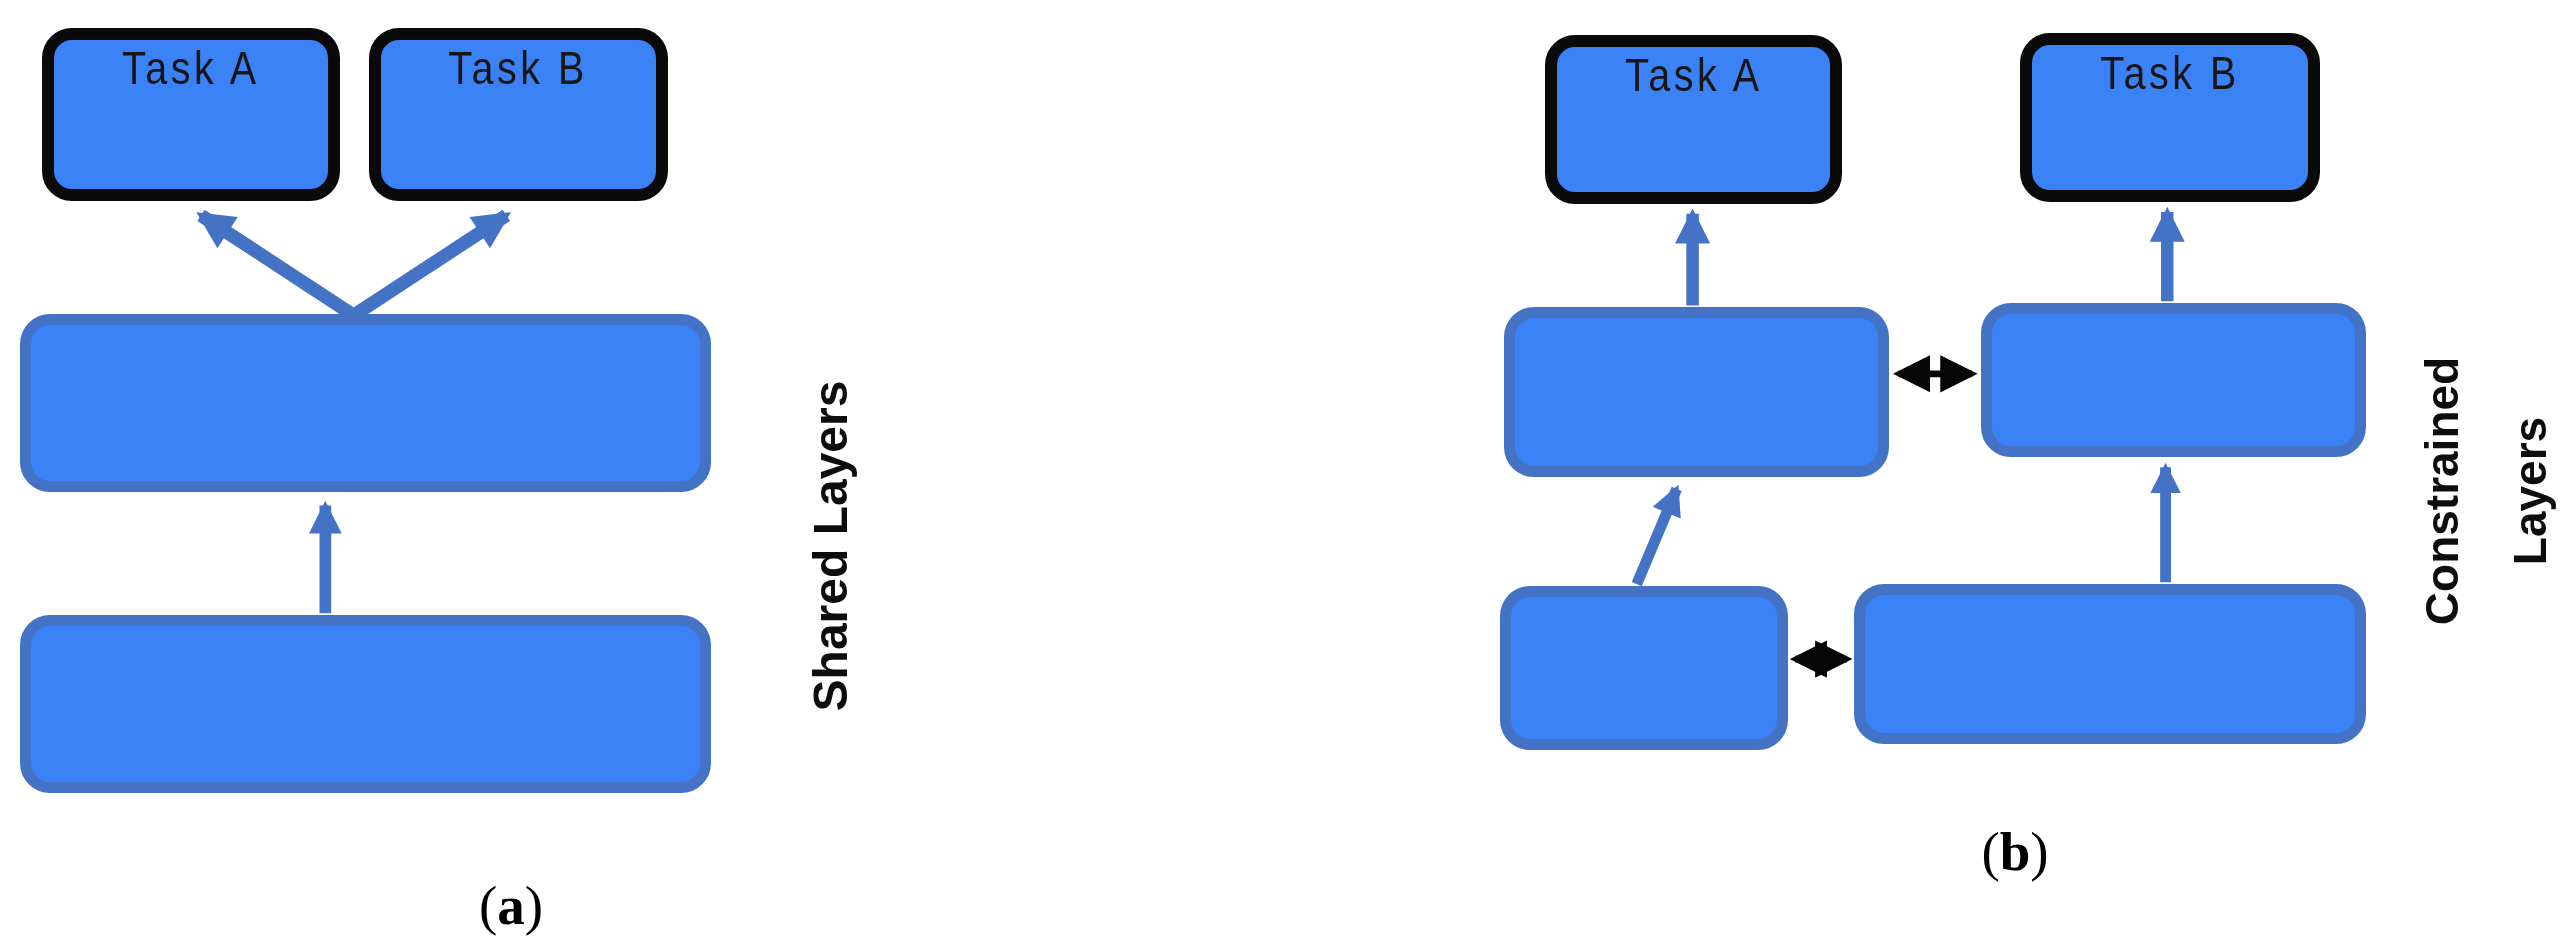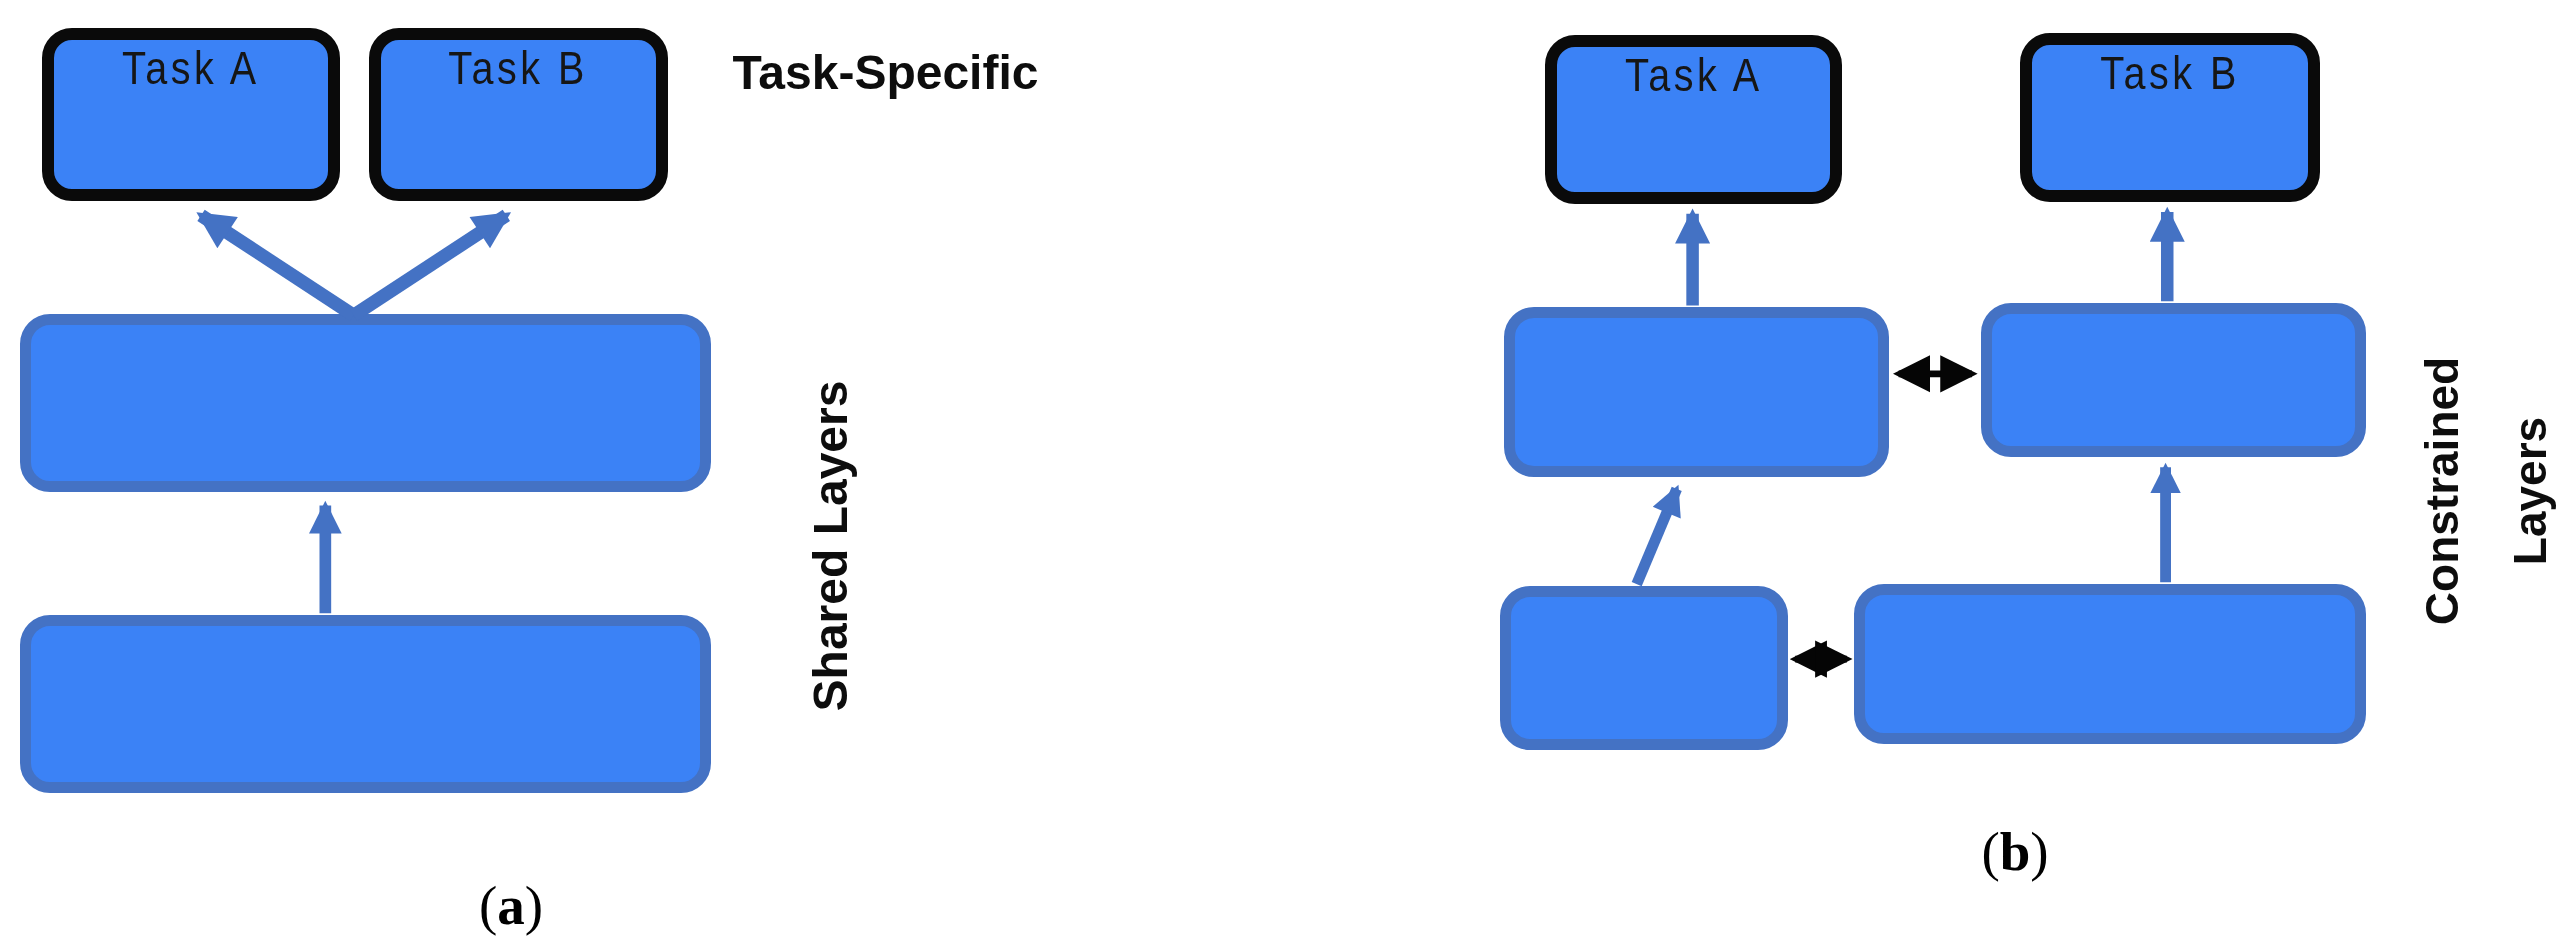--- a/index.html
+++ b/index.html
@@ -101,21 +101,20 @@
 
     <div class="box task-box" style="left:42px; top:27.5px; width:298px; height:173px;">
       <span class="task-label">Task A</span>
     </div>
 
     <div class="box task-box" style="left:369px; top:27.5px; width:299px; height:173px;">
       <span class="task-label">Task B</span>
     </div>
 
     <div class="side-heading task-specific">
-      <div>Task-Specific</div>
     </div>
 
     <div class="box blue-box" style="left:20px; top:314px; width:691px; height:178px;"></div>
 
     <div class="box blue-box" style="left:20px; top:615px; width:691px; height:178px;"></div>
 
     <div class="side-heading rotated shared-layers">Shared Layers</div>
 
     <div class="caption caption-a"><span>(</span><span class="cap-letter">a</span><span>)</span></div>
   </div>

